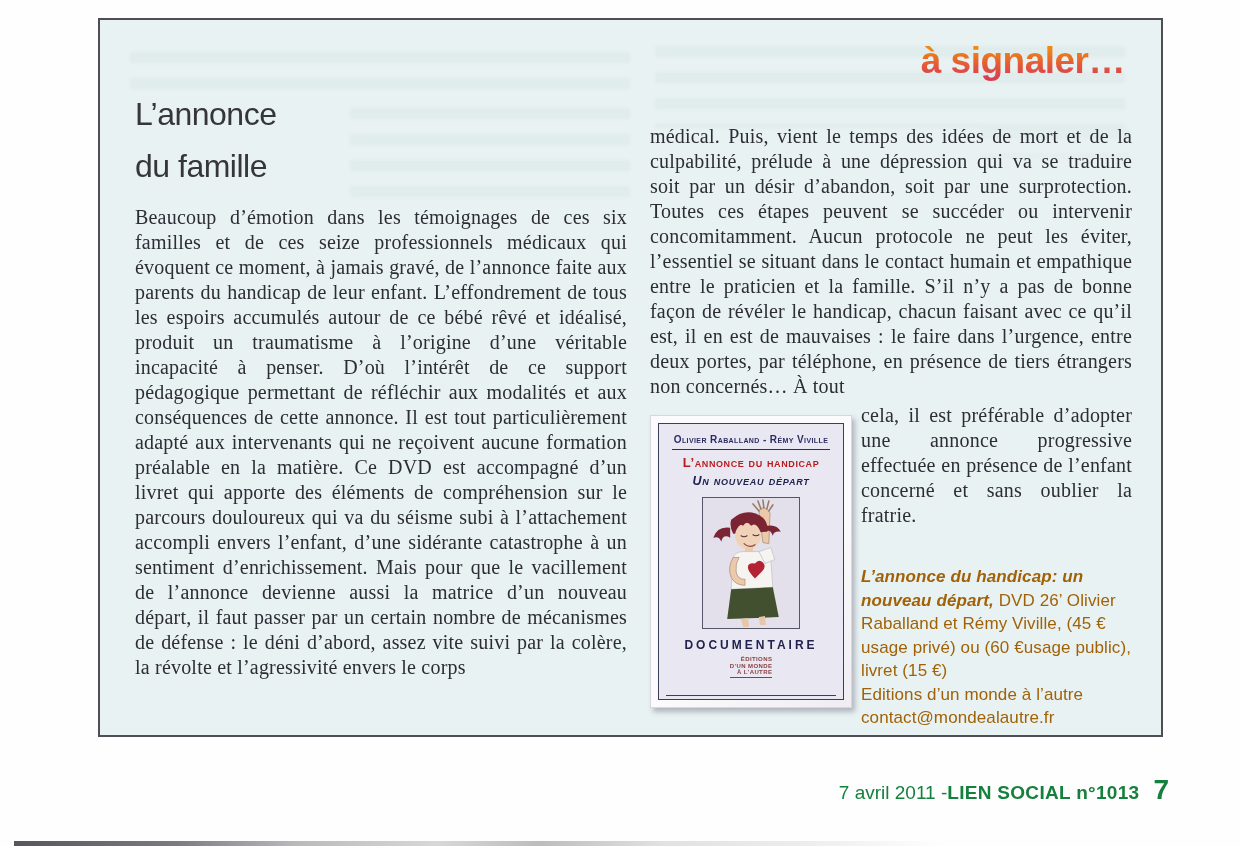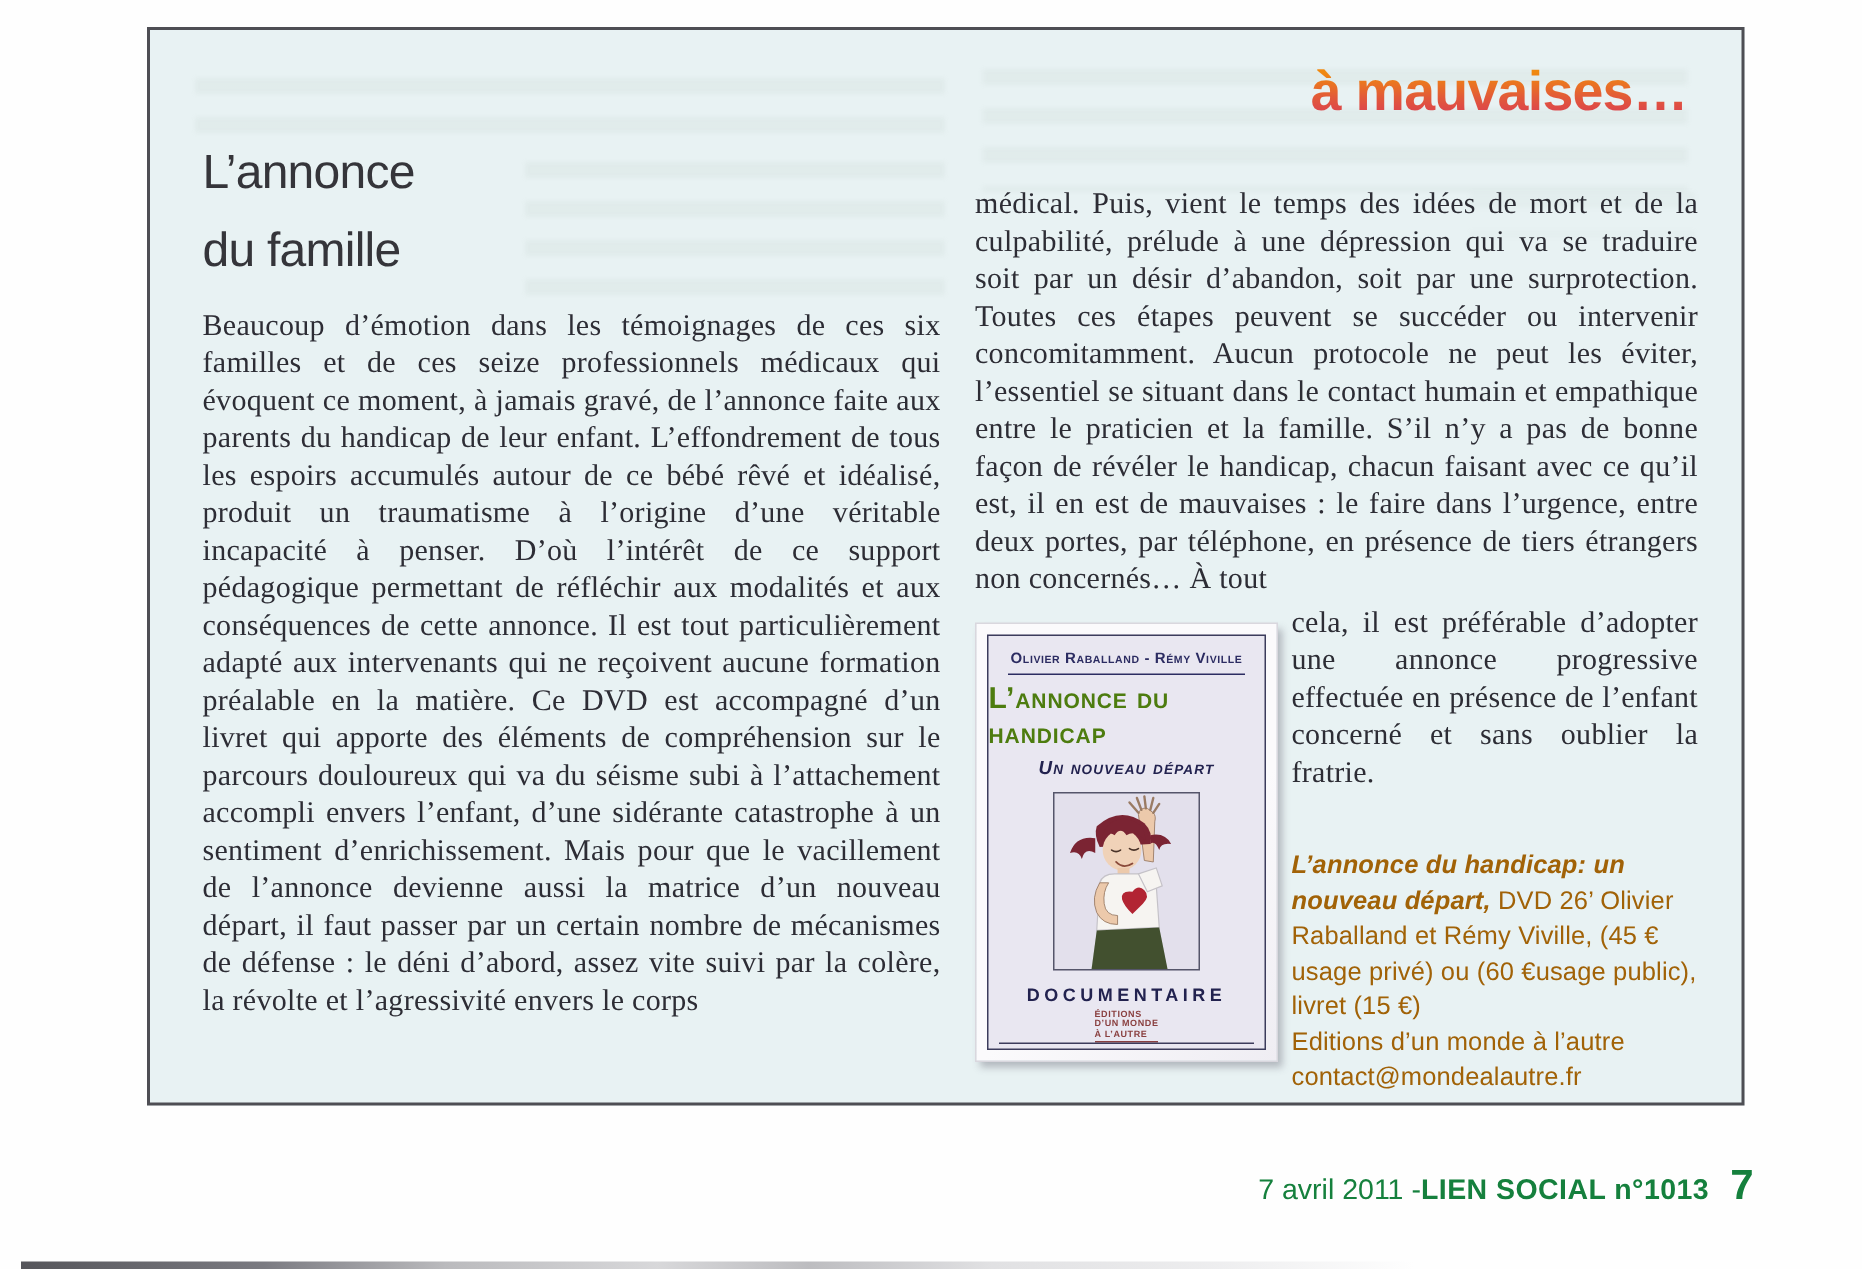--- a/index.html
+++ b/index.html
@@ -50,27 +50,27 @@
   
   .cover-photo{
     width:202px;height:293px;flex:0 0 202px;margin-top:12px;
     background:linear-gradient(135deg,#fbfafc 60%,#efedf3);
     border:1px solid #d9d7de;box-sizing:border-box;
     box-shadow:3px 4px 5px rgba(110,110,125,.45);
     padding:7px;
   }
   .cover-card{
     height:100%;box-sizing:border-box;background:#e9e7f1;
-    border:1.5px solid #3c3c5c;text-align:left;color:#26265c;
+    border:1.5px solid #3c3c5c;text-align:right;color:#26265c;
     display:flex;flex-direction:column;align-items:center;
     padding-top:10px;
   }
   .cover-authors{font-size:10px;font-weight:700;font-variant:small-caps;letter-spacing:.4px;color:#2c2c62;}
   .cover-rule{width:86%;border-top:1px solid #2c2c62;margin:4px 0 5px;}
-  .cover-title{font-size:20px;font-weight:700;font-variant:small-caps;letter-spacing:.6px;color:#4d7c0f;}
+  .cover-title{font-size:13px;font-weight:700;font-variant:small-caps;letter-spacing:.6px;color:#b91c1c;}
   .cover-subtitle{font-size:12.5px;font-weight:700;font-style:italic;font-variant:small-caps;letter-spacing:.8px;margin-top:4px;color:#22224f;}
   .cover-illust{
     width:98px;height:132px;margin-top:9px;background:#e3e0ec;
     border:1px solid #55556a;box-sizing:border-box;overflow:hidden;
   }
   .cover-genre{font-size:12px;font-weight:700;letter-spacing:3px;margin-top:9px;color:#22224f;text-transform:uppercase;}
   .cover-pub{
     margin-top:4px;font-size:6px;line-height:6.5px;font-weight:700;
     letter-spacing:.4px;color:#8a4040;text-transform:uppercase;
     border-bottom:1px solid #8a4040;padding-bottom:1px;
@@ -101,21 +101,21 @@
 </head>
 <body>
 
 <div class="panel">
 
   <div class="bleed b1"></div>
   <div class="bleed b2"></div>
   <div class="bleed b3"></div>
   <div class="bleed b4"></div>
 
-  <div class="signal">à mauvaises…</div>
+  <div class="signal">à signaler…</div>
 
   <div class="col-left">
     <h1 class="title">
       <span>L’annonce</span>
       <span>du famille</span>
     </h1>
     <p class="body-text">Beaucoup d’émotion dans les témoignages de ces six familles et de ces seize professionnels médicaux qui évoquent ce moment, à jamais gravé, de l’annonce faite aux parents du handicap de leur enfant. L’effondrement de tous les espoirs accumulés autour de ce bébé rêvé et idéalisé, produit un traumatisme à l’origine d’une véritable incapacité à penser. D’où l’intérêt de ce support pédagogique permettant de réfléchir aux modalités et aux conséquences de cette annonce. Il est tout particulièrement adapté aux intervenants qui ne reçoivent aucune formation préalable en la matière. Ce DVD est accompagné d’un livret qui apporte des éléments de compréhension sur le parcours douloureux qui va du séisme subi à l’attachement accompli envers l’enfant, d’une sidérante catastrophe à un sentiment d’enrichissement. Mais pour que le vacillement de l’annonce devienne aussi la matrice d’un nouveau départ, il faut passer par un certain nombre de mécanismes de défense : le déni d’abord, assez vite suivi par la colère, la révolte et l’agressivité envers le corps</p>
   </div>
 
   <div class="col-right">

